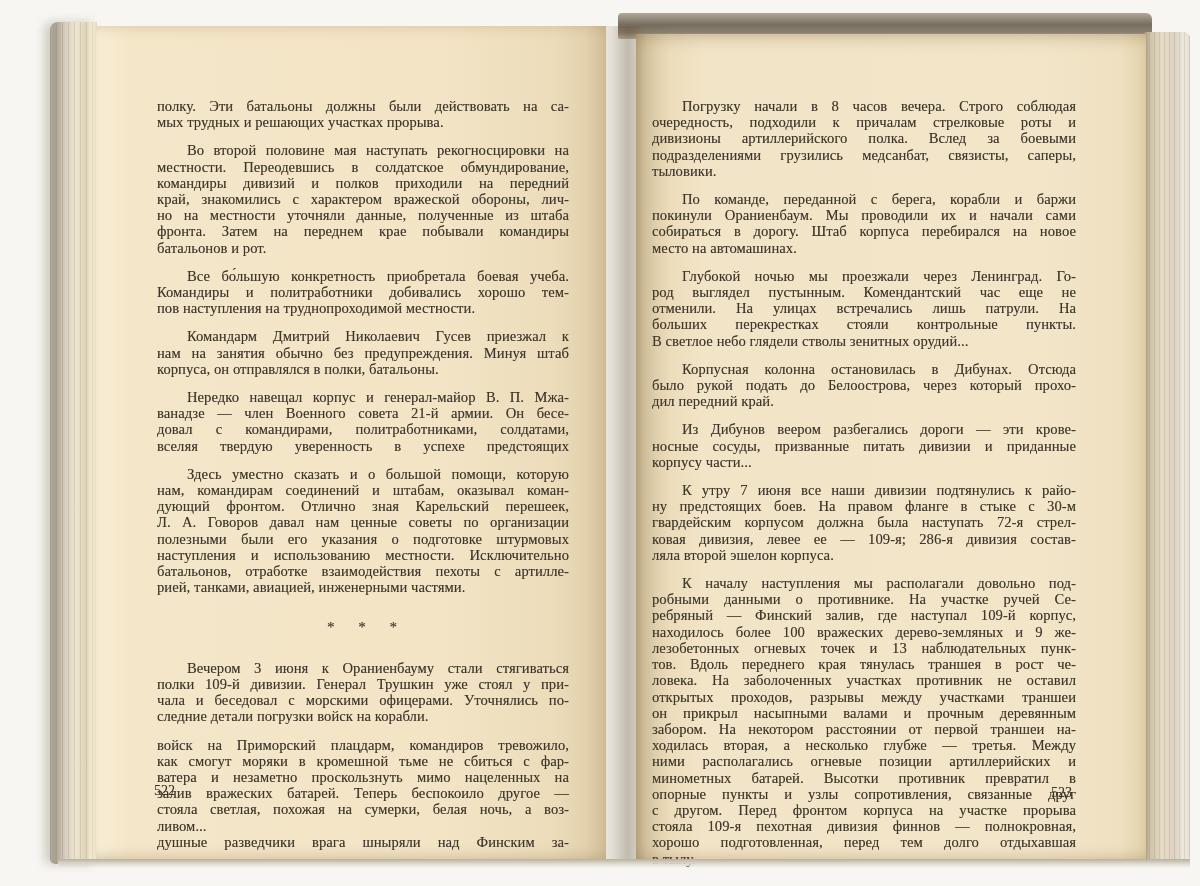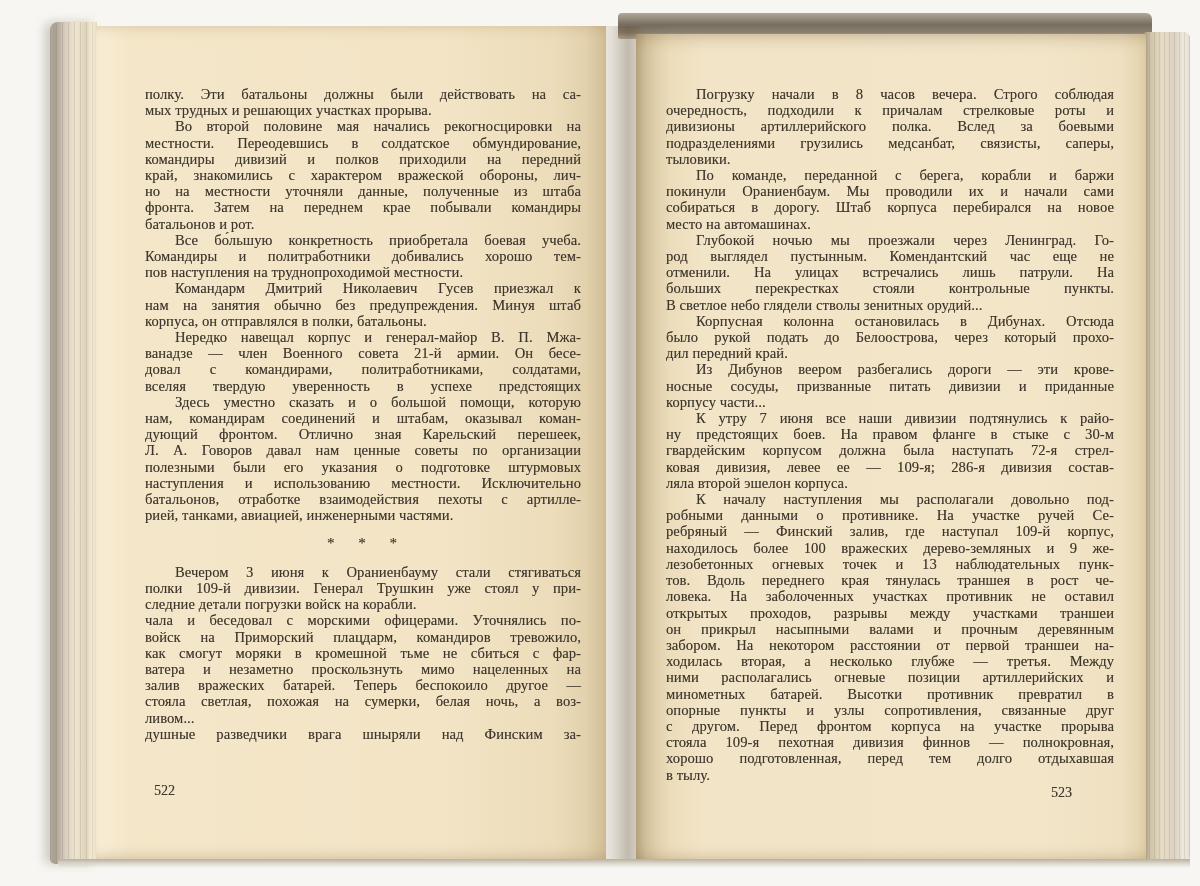--- a/index.html
+++ b/index.html
@@ -60,23 +60,23 @@
   }
 
   .text-col{
     position:absolute;
     font-size:14.5px;line-height:16.2px;
     color:#3d362c;
     letter-spacing:.1px;
     text-shadow:.2px .2px 0 rgba(61,54,44,.45);
   }
   .col-left{left:49px;top:60px;width:436px;}
-  .col-right{left:30px;top:52px;width:448px;font-family:Liberation Serif, serif;}
-
-  .para{margin:0;}
+  .col-right{left:4px;top:52px;width:448px;font-family:Liberation Serif, serif;}
+
+  .para{margin:12px;}
   .line{text-align:justify;text-align-last:justify;}
   .line.indent{padding-left:30px;}
   .line.last{text-align-last:left;}
 
   .separator{
     text-align:center;
     padding:12px 0 12px 0;
     font-size:15px;
     word-spacing:16px;
     letter-spacing:2px;
@@ -100,21 +100,21 @@
   <div class="top-band"></div>
   <div class="edge-right"></div>
 
   <div class="page page-left">
     <div class="text-col col-left" id="left-col">
         <div class="para">
           <div class="line">полку. Эти батальоны должны были действовать на са-</div>
           <div class="line last">мых трудных и решающих участках прорыва.</div>
         </div>
         <div class="para">
-          <div class="line indent">Во второй половине мая начались рекогносцировки на</div>
+          <div class="line indent">Во второй половине мая наступать рекогносцировки на</div>
           <div class="line">местности. Переодевшись в солдатское обмундирование,</div>
           <div class="line">командиры дивизий и полков приходили на передний</div>
           <div class="line">край, знакомились с характером вражеской обороны, лич-</div>
           <div class="line">но на местности уточняли данные, полученные из штаба</div>
           <div class="line">фронта. Затем на переднем крае побывали командиры</div>
           <div class="line last">батальонов и рот.</div>
         </div>
         <div class="para">
           <div class="line indent">Все бо́льшую конкретность приобретала боевая учеба.</div>
           <div class="line">Командиры и политработники добивались хорошо тем-</div>
@@ -138,22 +138,22 @@
           <div class="line">Л. А. Говоров давал нам ценные советы по организации</div>
           <div class="line">полезными были его указания о подготовке штурмовых</div>
           <div class="line">наступления и использованию местности. Исключительно</div>
           <div class="line">батальонов, отработке взаимодействия пехоты с артилле-</div>
           <div class="line last">рией, танками, авиацией, инженерными частями.</div>
         </div>
         <div class="separator">* * *</div>
         <div class="para">
           <div class="line indent">Вечером 3 июня к Ораниенбауму стали стягиваться</div>
           <div class="line">полки 109-й дивизии. Генерал Трушкин уже стоял у при-</div>
+          <div class="line">чала и беседовал с морскими офицерами. Уточнялись по-</div>
           <div class="line last">следние детали погрузки войск на корабли.</div>
-          <div class="line">чала и беседовал с морскими офицерами. Уточнялись по-</div>
         </div>
         <div class="para">
           <div class="line">войск на Приморский плацдарм, командиров тревожило,</div>
           <div class="line">как смогут моряки в кромешной тьме не сбиться с фар-</div>
           <div class="line">ватера и незаметно проскользнуть мимо нацеленных на</div>
           <div class="line">залив вражеских батарей. Теперь беспокоило другое —</div>
           <div class="line">стояла светлая, похожая на сумерки, белая ночь, а воз-</div>
           <div class="line last">ливом...</div>
           <div class="line">душные разведчики врага шныряли над Финским за-</div>
         </div>

